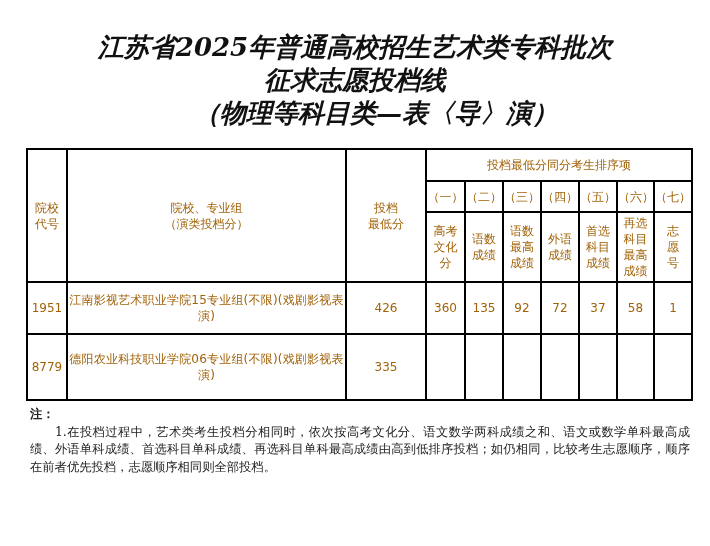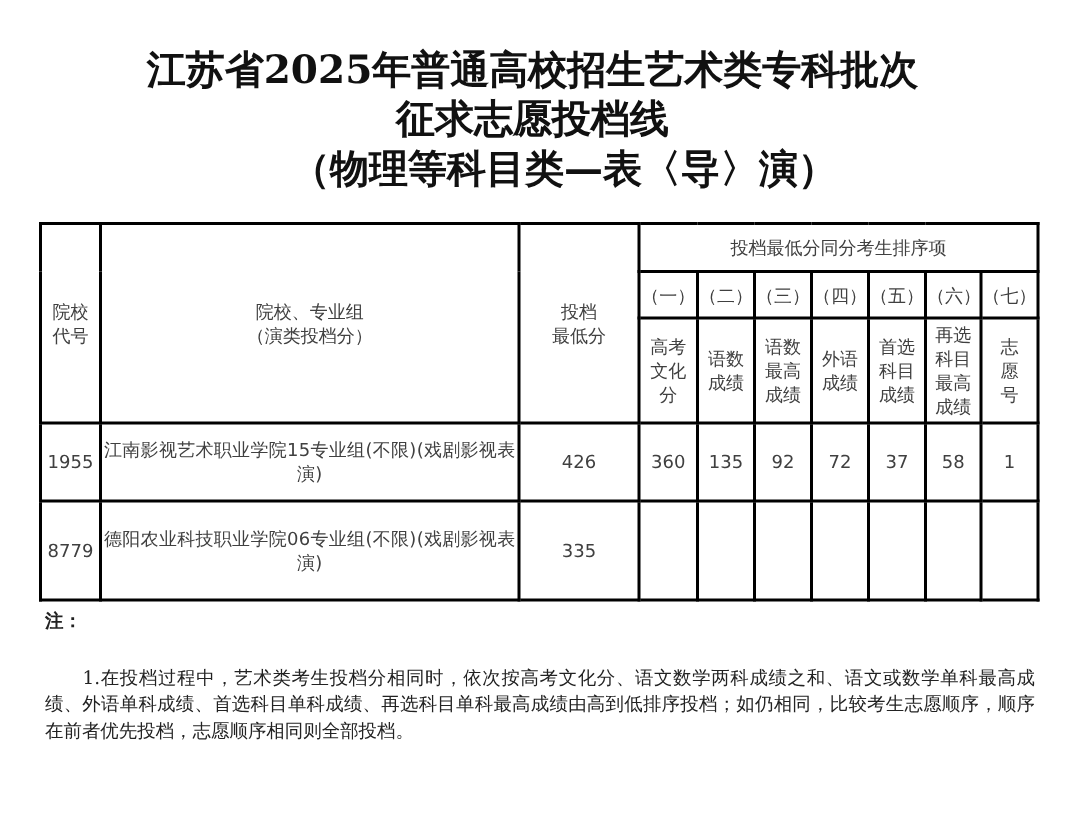--- a/index.html
+++ b/index.html
@@ -5,50 +5,51 @@
   html, body { margin: 0; padding: 0; background: #ffffff; }
   body {
     width: 710px; height: 546px; position: relative; overflow: hidden;
     font-family: "DejaVu Serif", "Liberation Serif", serif; color: #111;
   }
   .title {
     position: absolute; left: 0; width: 710px; text-align: center;
     font-family: "DejaVu Serif", "Liberation Serif", serif;
     font-weight: bold; font-size: 26px; line-height: 32px; color: #111;
     letter-spacing: 0px;
+    font-style: italic;
   }
   .t1 { top: 31px; }
   .t2 { top: 64px; text-align: center; }
   .t3 { top: 97px; margin-left: 21px; }
 
   table.main {
     position: absolute; left: 26px; top: 148px;
     border-collapse: collapse; table-layout: fixed;
     width: 665px;
   }
   table.main td {
     border: 2px solid #000; padding: 0; text-align: center; vertical-align: middle;
-    font-size: 12px; line-height: 16px; color: #404040;
+    font-size: 12px; line-height: 16px; color: #a16207;
     font-family: "DejaVu Sans", "Liberation Sans", sans-serif;
   }
   .hdr-sm { font-size: 12.5px; line-height: 16px; }
   td.num { font-family: "DejaVu Serif", "Liberation Serif", serif; font-size: 12px; }
   td.name {
     text-align: left; padding: 0 2px 0 2px;
     font-family: "DejaVu Serif", "Liberation Serif", serif;
     font-size: 12.5px; line-height: 17px; letter-spacing: 0.2px;
   }
   .notes {
     position: absolute; left: 30px; top: 406px; width: 660px;
     font-family: "DejaVu Serif", "Liberation Serif", serif;
     font-size: 12.3px; line-height: 17.5px; color: #222;
   }
   .notes .lbl { font-weight: bold; font-family: "DejaVu Sans", "Liberation Sans", sans-serif; }
   .notes p { margin: 0; text-align: justify; }
-  .notes .ind { text-indent: 25px; margin-top: 20px; }
+  .notes .ind { text-indent: 25px; }
 </style>
 </head>
 <body>
 
 <div class="title t1">江苏省2025年普通高校招生艺术类专科批次</div>
 <div class="title t2">征求志愿投档线</div>
 <div class="title t3">（物理等科目类—表〈导〉演）</div>
 
 <table class="main">
   <colgroup>
@@ -119,21 +120,21 @@
       <div>成绩</div>
     </td>
     <td class="hdr-sm">
       <div>志</div>
       <div>愿</div>
       <div>号</div>
     </td>
   </tr>
 
   <tr style="height:52px">
-    <td class="num">1955</td>
+    <td class="num">1951</td>
     <td class="name">江南影视艺术职业学院15专业组(不限)(戏剧影视表演)</td>
     <td class="num">426</td>
     <td class="num">360</td>
     <td class="num">135</td>
     <td class="num">92</td>
     <td class="num">72</td>
     <td class="num">37</td>
     <td class="num">58</td>
     <td class="num">1</td>
   </tr>

